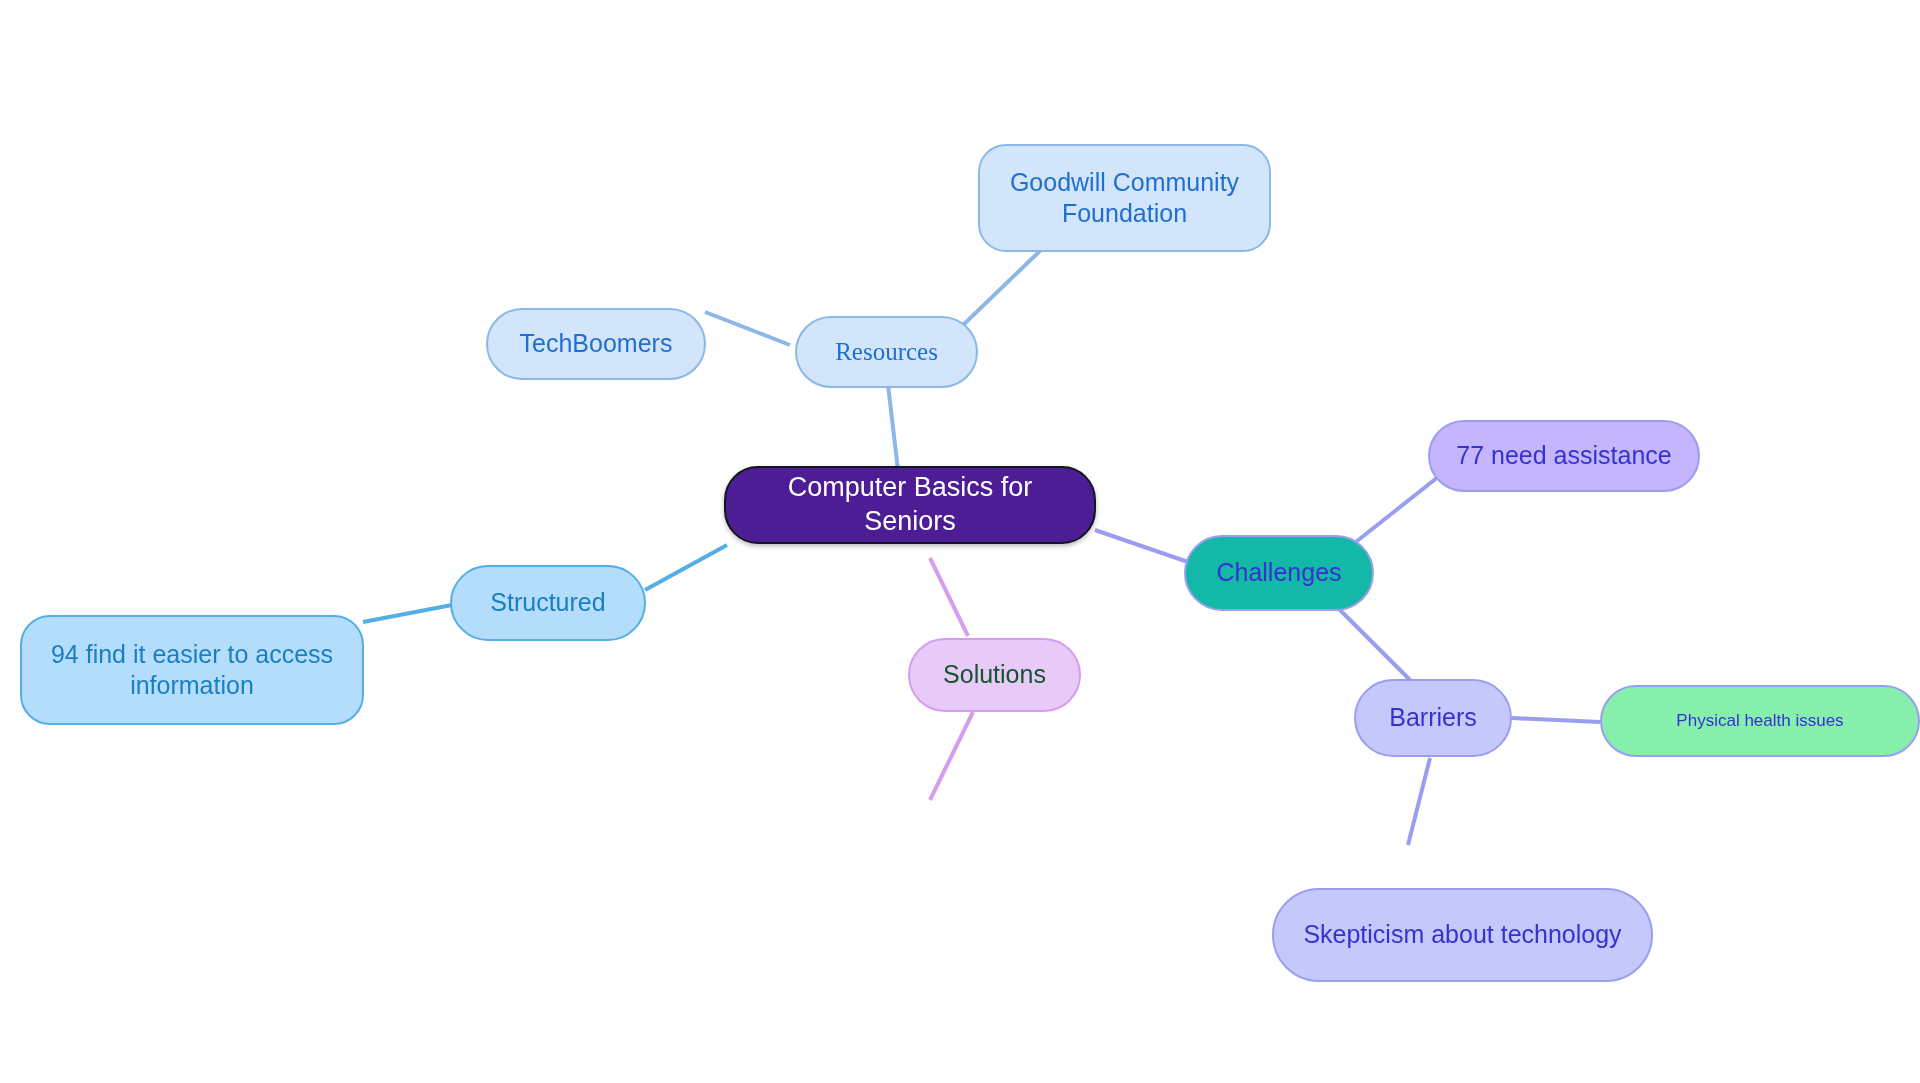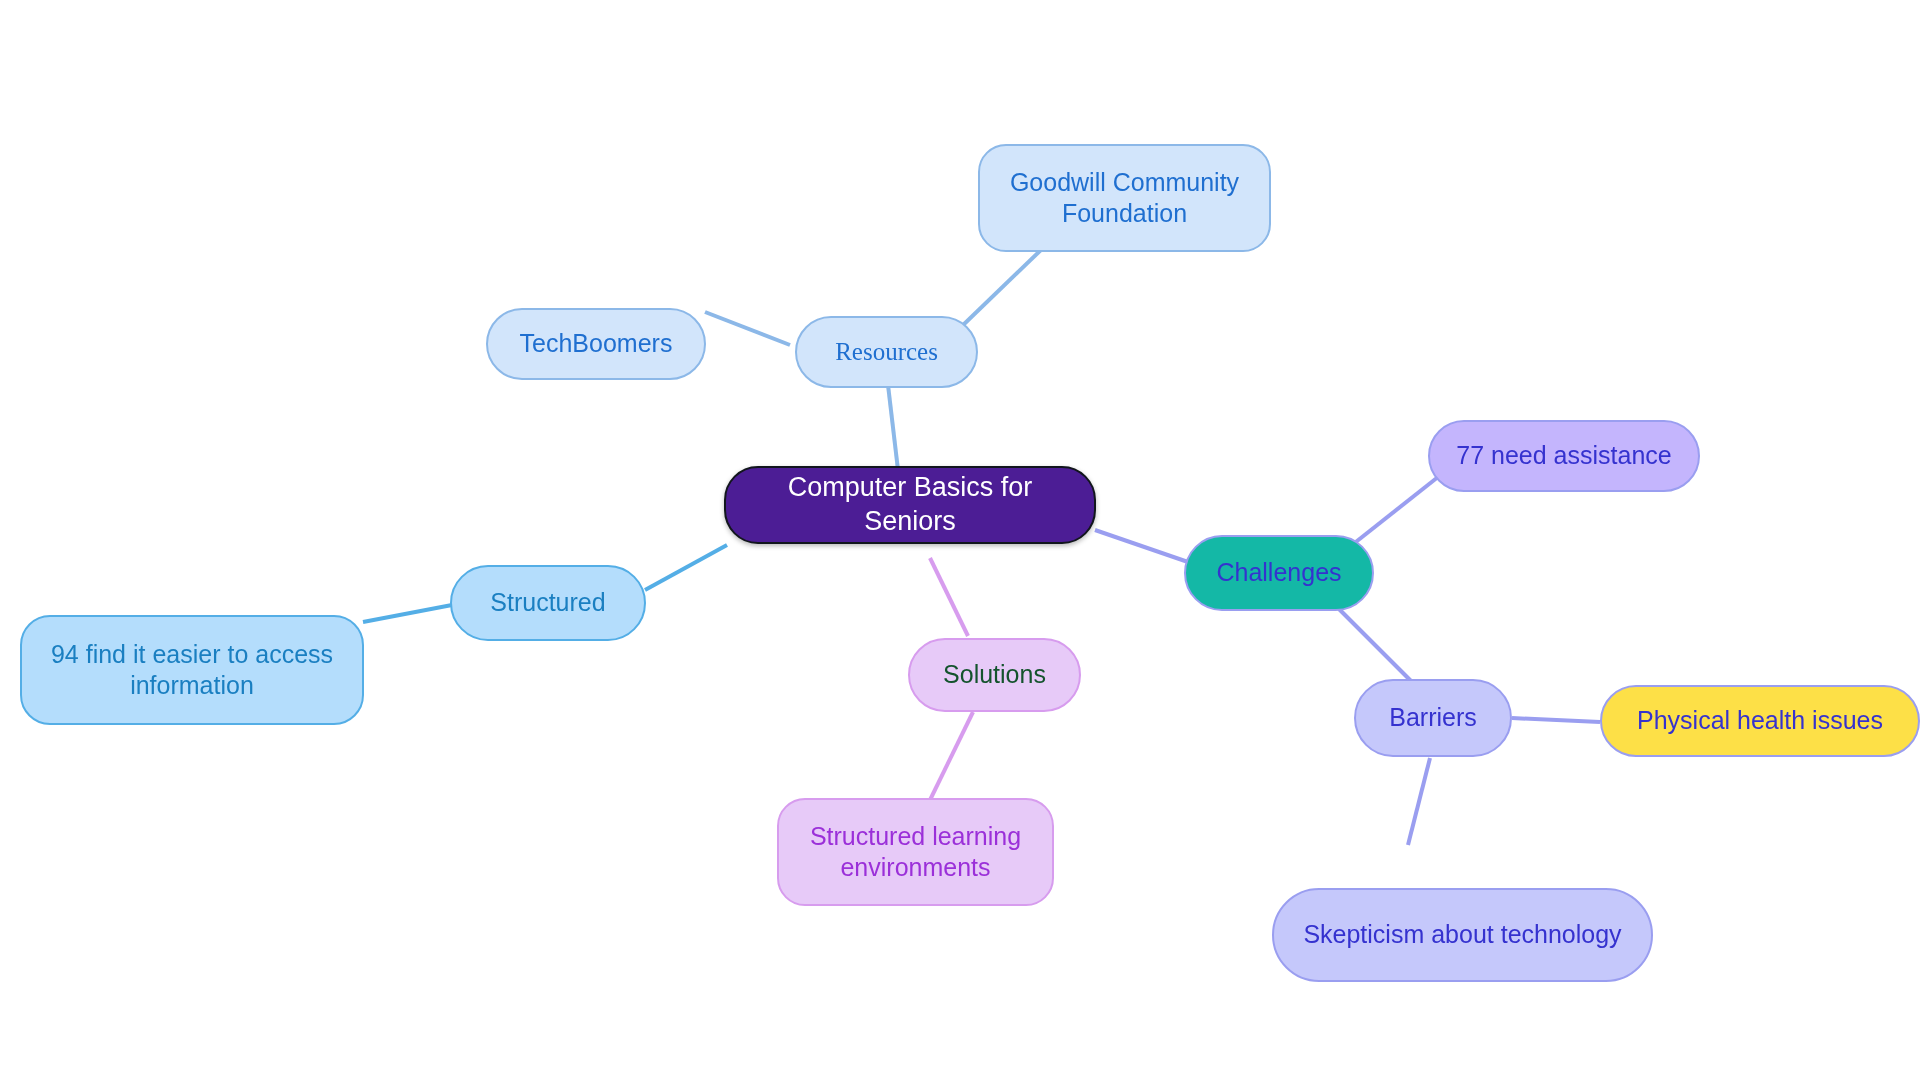--- a/index.html
+++ b/index.html
@@ -105,43 +105,38 @@
               background:#b4ddfc; border-color:#54aee6; color:#1a7fc1; font-size:25px;margin-top:44px;">
     <span class="node-label">94 find it easier to access
 information</span>
   </div>
 
   <div class="node" style="left:908px; top:638px; width:173px; height:74px;
               background:#e7caf8; border-color:#d79cee; color:#14532d; font-size:25px;">
     <span class="node-label">Solutions</span>
   </div>
 
-  <div class="node" style="left:777px; top:798px; width:277px; height:108px; border-radius:28px;
-              background:#e7caf8; border-color:#d79cee; color:#9b30d9; font-size:25px;">
-    <span class="node-label">Structured learning
-environments</span>
-  </div>
 
   <div class="node" style="left:1184px; top:535px; width:190px; height:76px;
               background:#14b8a6; border-color:#9a9ef0; color:#3532cf; font-size:25px;">
     <span class="node-label">Challenges</span>
   </div>
 
   <div class="node" style="left:1428px; top:420px; width:272px; height:72px;
               background:#c4b5fd; border-color:#9a9ef0; color:#3532cf; font-size:25px;">
     <span class="node-label">77 need assistance</span>
   </div>
 
   <div class="node" style="left:1354px; top:679px; width:158px; height:78px;
               background:#c5c8fb; border-color:#9a9ef0; color:#3532cf; font-size:25px;">
     <span class="node-label">Barriers</span>
   </div>
 
   <div class="node" style="left:1600px; top:685px; width:320px; height:72px;
-              background:#fde047; border-color:#9a9ef0; color:#3532cf; font-size:25px;">
+              background:#86efac; border-color:#9a9ef0; color:#3532cf; font-size:17px;">
     <span class="node-label">Physical health issues</span>
   </div>
 
   <div class="node" style="left:1272px; top:848px; width:381px; height:94px;
               background:#c5c8fb; border-color:#9a9ef0; color:#3532cf; font-size:25px;margin-top:40px;">
     <span class="node-label">Skepticism about technology</span>
   </div>
 
 </div>
 

